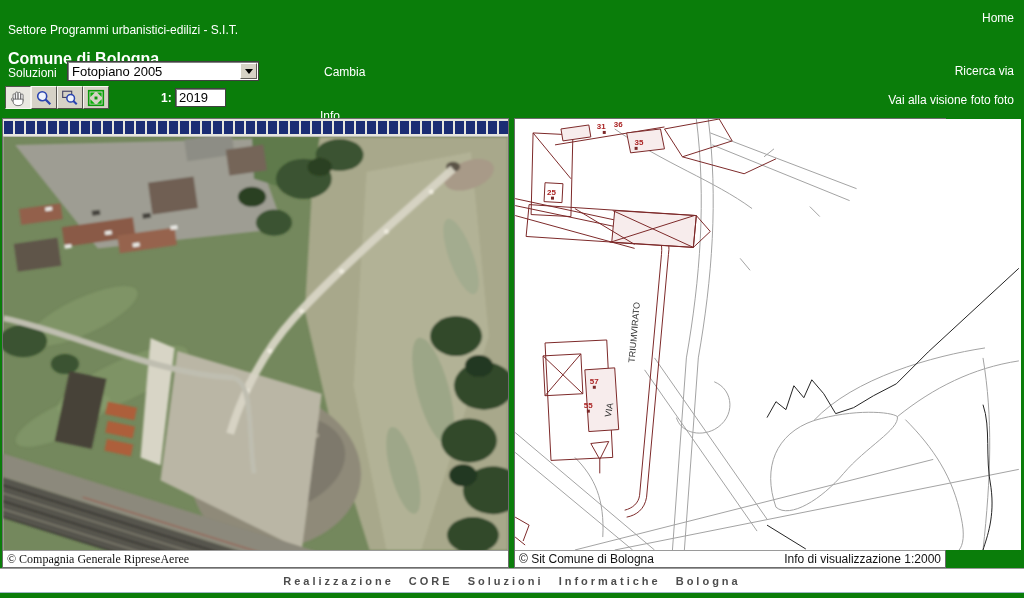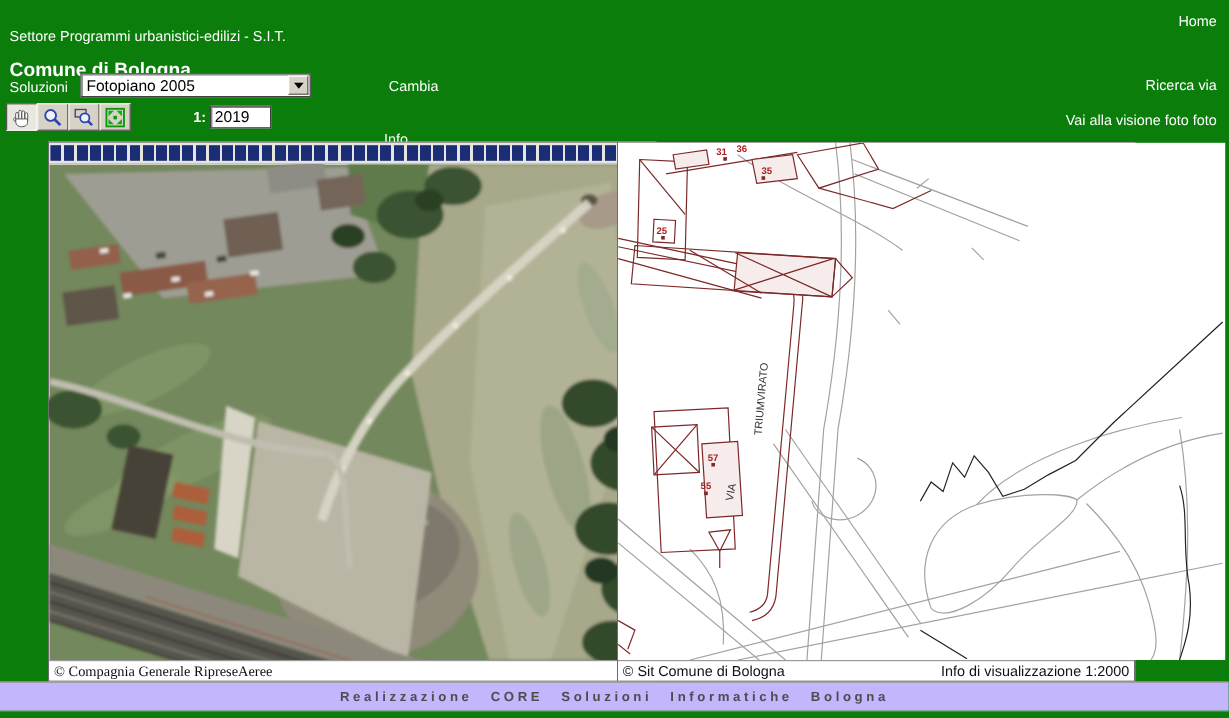--- a/index.html
+++ b/index.html
@@ -40,34 +40,34 @@
           border-top:1px solid #55534e; border-left:1px solid #55534e;
           border-right:1px solid #f7f6f1; border-bottom:1px solid #f7f6f1; }
   .lbl-scala { left:128px; top:92px;margin-top:28px; }
   .lbl-uno   { left:161px; top:91px; font-weight:bold; }
   .scala-input { position:absolute; left:175px; top:88px; width:51px; height:19px;
                  border:1px solid #404040; box-shadow:inset 1px 1px 0 #808080;
                  font-family:"Liberation Sans",sans-serif; font-size:13px; padding-left:3px; }
 
   
   .panel { position:absolute; top:118px; background:#fff; border:1px solid #6d6d6d; }
-  .panel-left  { left:2px;   width:507px; height:450px;margin-left:38px; }
+  .panel-left  { left:2px;   width:507px; height:450px; }
   .panel-right { left:514px; width:432px; height:450px; }
   .squares-strip { height:18px; background:#e6e6df; border-bottom:1px solid #bdbdb5;
       background-image:repeating-linear-gradient(90deg,#1b2d74 0 9px,#e6e6df 9px 11px);
       background-size:100% 13px; background-position:1px 2px; background-repeat:no-repeat; }
   .aerial-box { width:505px; height:413px; overflow:hidden; }
   .vmap-box   { width:506px; height:431px; overflow:hidden; background:#fff; }
   .attrib { height:17px; background:#fff; border-top:1px solid #9a9a9a; font-size:12px; color:#111;
             display:flex; align-items:center; padding:0 4px; }
   .attrib-serif { font-family:"Liberation Serif", serif; }
   .attrib-right { margin-left:auto; }
 
   
-  .footer { position:absolute; left:0; top:568px; width:1024px; height:24px; background:#c4b5fd;
+  .footer { position:absolute; left:0; top:568px; width:1024px; height:24px; background:#ffffff;
             border-top:1px solid #9a9a9a; display:flex; align-items:center; justify-content:center; }
   .footer span { font-size:11px; font-weight:bold; color:#4d4d4d; letter-spacing:3px; word-spacing:9px; }
   .bottom-line { position:absolute; left:0; top:592px; width:1024px; height:1px; background:#9fb7c6; }
   .bottom-green { position:absolute; left:0; top:593px; width:1024px; height:5px; background:#0a7d0a; }
 
   svg text { font-family:"Liberation Sans", sans-serif; }
 </style>
 </head>
 <body>
 

